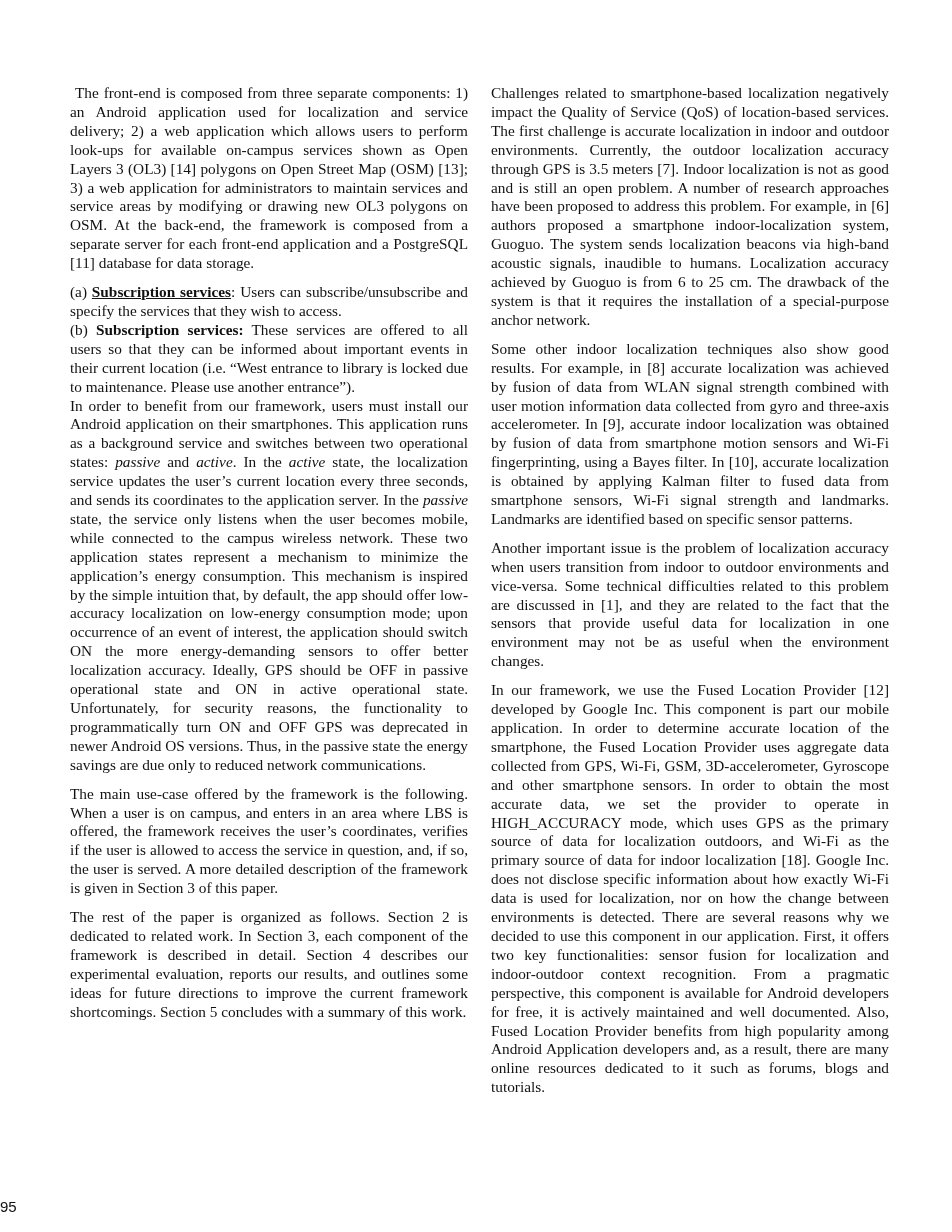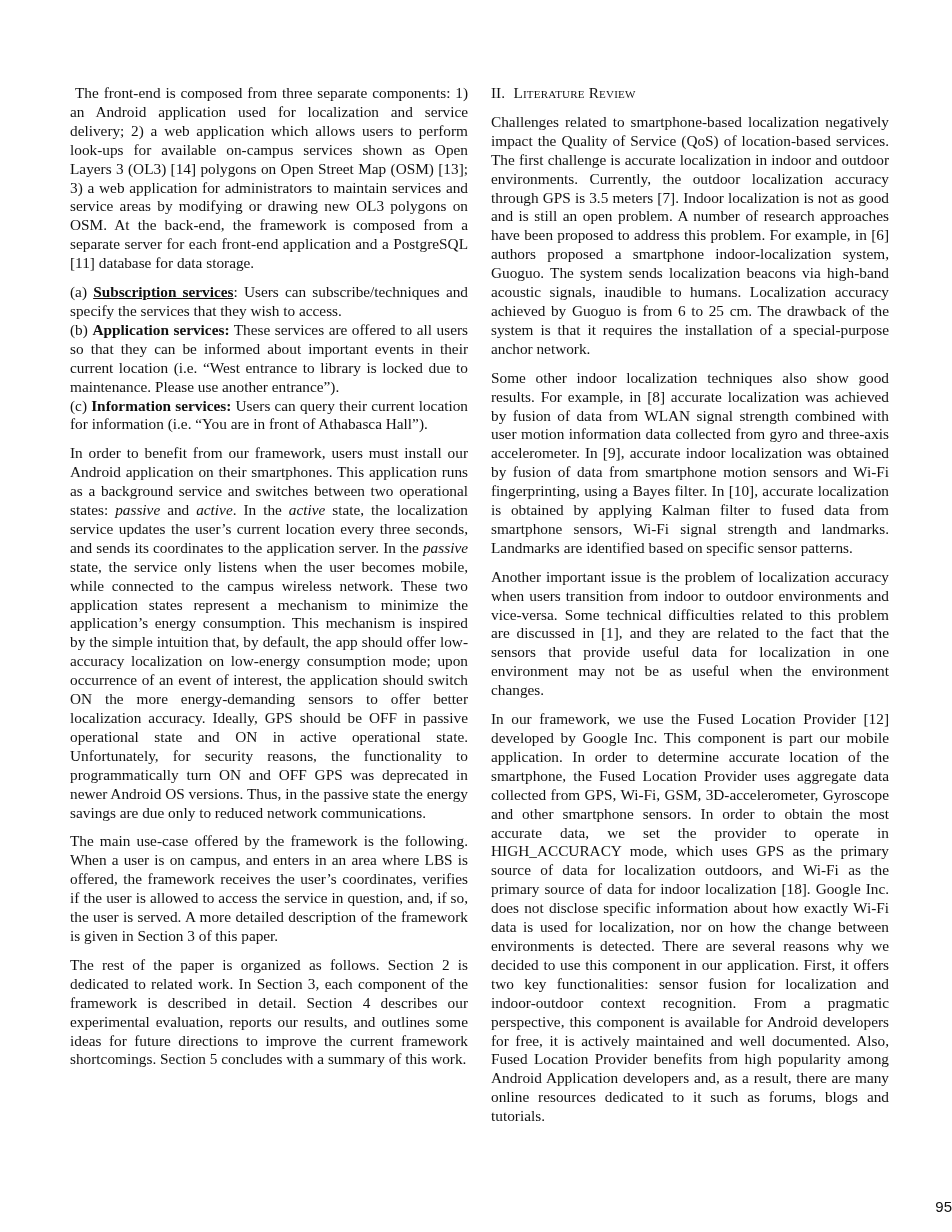--- a/index.html
+++ b/index.html
@@ -51,46 +51,42 @@
   }
   .heading-title {
     font-variant: small-caps;
     letter-spacing: 0.2px;
   }
   .page-number {
     position: absolute;
     left: 0;
     right: 0;
     top: 1198px;
-    text-align: right;
+    text-align: left;
     font-family: "Liberation Sans", sans-serif;
     font-size: 15px;
     color: #111111;
   }
 </style>
 </head>
 <body>
 
 <div class="page">
   <div class="content">
     <div class="col">
       <div>
           <p class="indent"><span>The front-end is composed from three separate components: 1) an Android application used for localization and service delivery; 2) a web application which allows users to perform look-ups for available on-campus services shown as Open Layers 3 (OL3) [14] polygons on Open Street Map (OSM) [13]; 3) a web application for administrators to maintain services and service areas by modifying or drawing new OL3 polygons on OSM. At the back-end, the framework is composed from a separate server for each front-end application and a PostgreSQL [11] database for data storage.</span></p>
-          <p class="tight"><span>(a) </span><span style="font-weight: bold; text-decoration: underline;">Subscription services</span><span>: Users can subscribe/techniques and specify the services that they wish to access.</span></p>
-          <p class="tight"><span>(b) </span><span style="font-weight: bold;">Application services:</span><span> These services are offered to all users so that they can be informed about important events in their current location (i.e. “West entrance to library is locked due to maintenance. Please use another entrance”).</span></p>
-          <p><span>(c) </span><span style="font-weight: bold;">Information services:</span><span> Users can query their current location for information (i.e. “You are in front of Athabasca Hall”).</span></p>
+          <p class="tight"><span>(a) </span><span style="font-weight: bold; text-decoration: underline;">Subscription services</span><span>: Users can subscribe/unsubscribe and specify the services that they wish to access.</span></p>
+          <p class="tight"><span>(b) </span><span style="font-weight: bold;">Subscription services:</span><span> These services are offered to all users so that they can be informed about important events in their current location (i.e. “West entrance to library is locked due to maintenance. Please use another entrance”).</span></p>
           <p><span>In order to benefit from our framework, users must install our Android application on their smartphones. This application runs as a background service and switches between two operational states: </span><span style="font-style: italic;">passive</span><span> and </span><span style="font-style: italic;">active</span><span>. In the </span><span style="font-style: italic;">active</span><span> state, the localization service updates the user’s current location every three seconds, and sends its coordinates to the application server. In the </span><span style="font-style: italic;">passive</span><span> state, the service only listens when the user becomes mobile, while connected to the campus wireless network. These two application states represent a mechanism to minimize the application’s energy consumption. This mechanism is inspired by the simple intuition that, by default, the app should offer low-accuracy localization on low-energy consumption mode; upon occurrence of an event of interest, the application should switch ON the more energy-demanding sensors to offer better localization accuracy. Ideally, GPS should be OFF in passive operational state and ON in active operational state. Unfortunately, for security reasons, the functionality to programmatically turn ON and OFF GPS was deprecated in newer Android OS versions. Thus, in the passive state the energy savings are due only to reduced network communications.</span></p>
           <p><span>The main use-case offered by the framework is the following. When a user is on campus, and enters in an area where LBS is offered, the framework receives the user’s coordinates, verifies if the user is allowed to access the service in question, and, if so, the user is served. A more detailed description of the framework is given in Section 3 of this paper.</span></p>
           <p><span>The rest of the paper is organized as follows. Section 2 is dedicated to related work. In Section 3, each component of the framework is described in detail. Section 4 describes our experimental evaluation, reports our results, and outlines some ideas for future directions to improve the current framework shortcomings. Section 5 concludes with a summary of this work.</span></p>
         </div>
     </div>
     <div class="col">
-      <p class="section-heading">
-        <span class="heading-number">II.</span><span class="heading-title">Literature Review</span>
-      </p>
       <div>
           <p><span>Challenges related to smartphone-based localization negatively impact the Quality of Service (QoS) of location-based services. The first challenge is accurate localization in indoor and outdoor environments. Currently, the outdoor localization accuracy through GPS is 3.5 meters [7]. Indoor localization is not as good and is still an open problem. A number of research approaches have been proposed to address this problem. For example, in [6] authors proposed a smartphone indoor-localization system, Guoguo. The system sends localization beacons via high-band acoustic signals, inaudible to humans. Localization accuracy achieved by Guoguo is from 6 to 25 cm. The drawback of the system is that it requires the installation of a special-purpose anchor network.</span></p>
           <p><span>Some other indoor localization techniques also show good results. For example, in [8] accurate localization was achieved by fusion of data from WLAN signal strength combined with user motion information data collected from gyro and three-axis accelerometer. In [9], accurate indoor localization was obtained by fusion of data from smartphone motion sensors and Wi-Fi fingerprinting, using a Bayes filter. In [10], accurate localization is obtained by applying Kalman filter to fused data from smartphone sensors, Wi-Fi signal strength and landmarks. Landmarks are identified based on specific sensor patterns.</span></p>
           <p><span>Another important issue is the problem of localization accuracy when users transition from indoor to outdoor environments and vice-versa. Some technical difficulties related to this problem are discussed in [1], and they are related to the fact that the sensors that provide useful data for localization in one environment may not be as useful when the environment changes.</span></p>
           <p><span>In our framework, we use the Fused Location Provider [12] developed by Google Inc. This component is part our mobile application. In order to determine accurate location of the smartphone, the Fused Location Provider uses aggregate data collected from GPS, Wi-Fi, GSM, 3D-accelerometer, Gyroscope and other smartphone sensors. In order to obtain the most accurate data, we set the provider to operate in HIGH_ACCURACY mode, which uses GPS as the primary source of data for localization outdoors, and Wi-Fi as the primary source of data for indoor localization [18]. Google Inc. does not disclose specific information about how exactly Wi-Fi data is used for localization, nor on how the change between environments is detected. There are several reasons why we decided to use this component in our application. First, it offers two key functionalities: sensor fusion for localization and indoor-outdoor context recognition. From a pragmatic perspective, this component is available for Android developers for free, it is actively maintained and well documented. Also, Fused Location Provider benefits from high popularity among Android Application developers and, as a result, there are many online resources dedicated to it such as forums, blogs and tutorials.</span></p>
         </div>
     </div>
   </div>
   <div class="page-number">95</div>
 </div>

